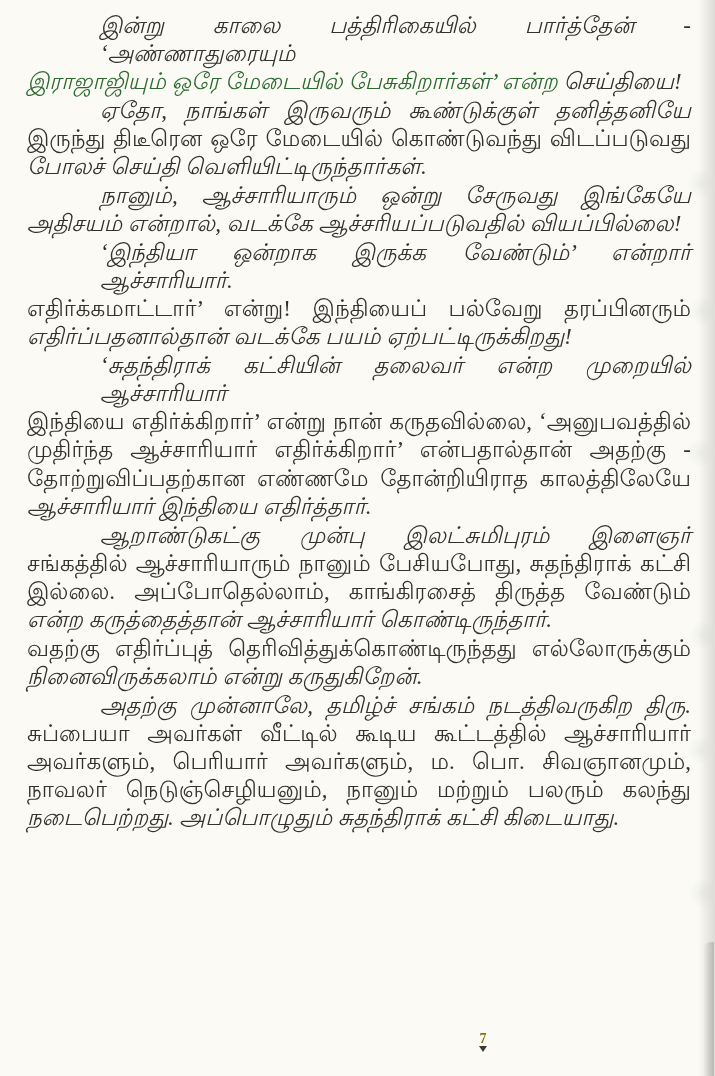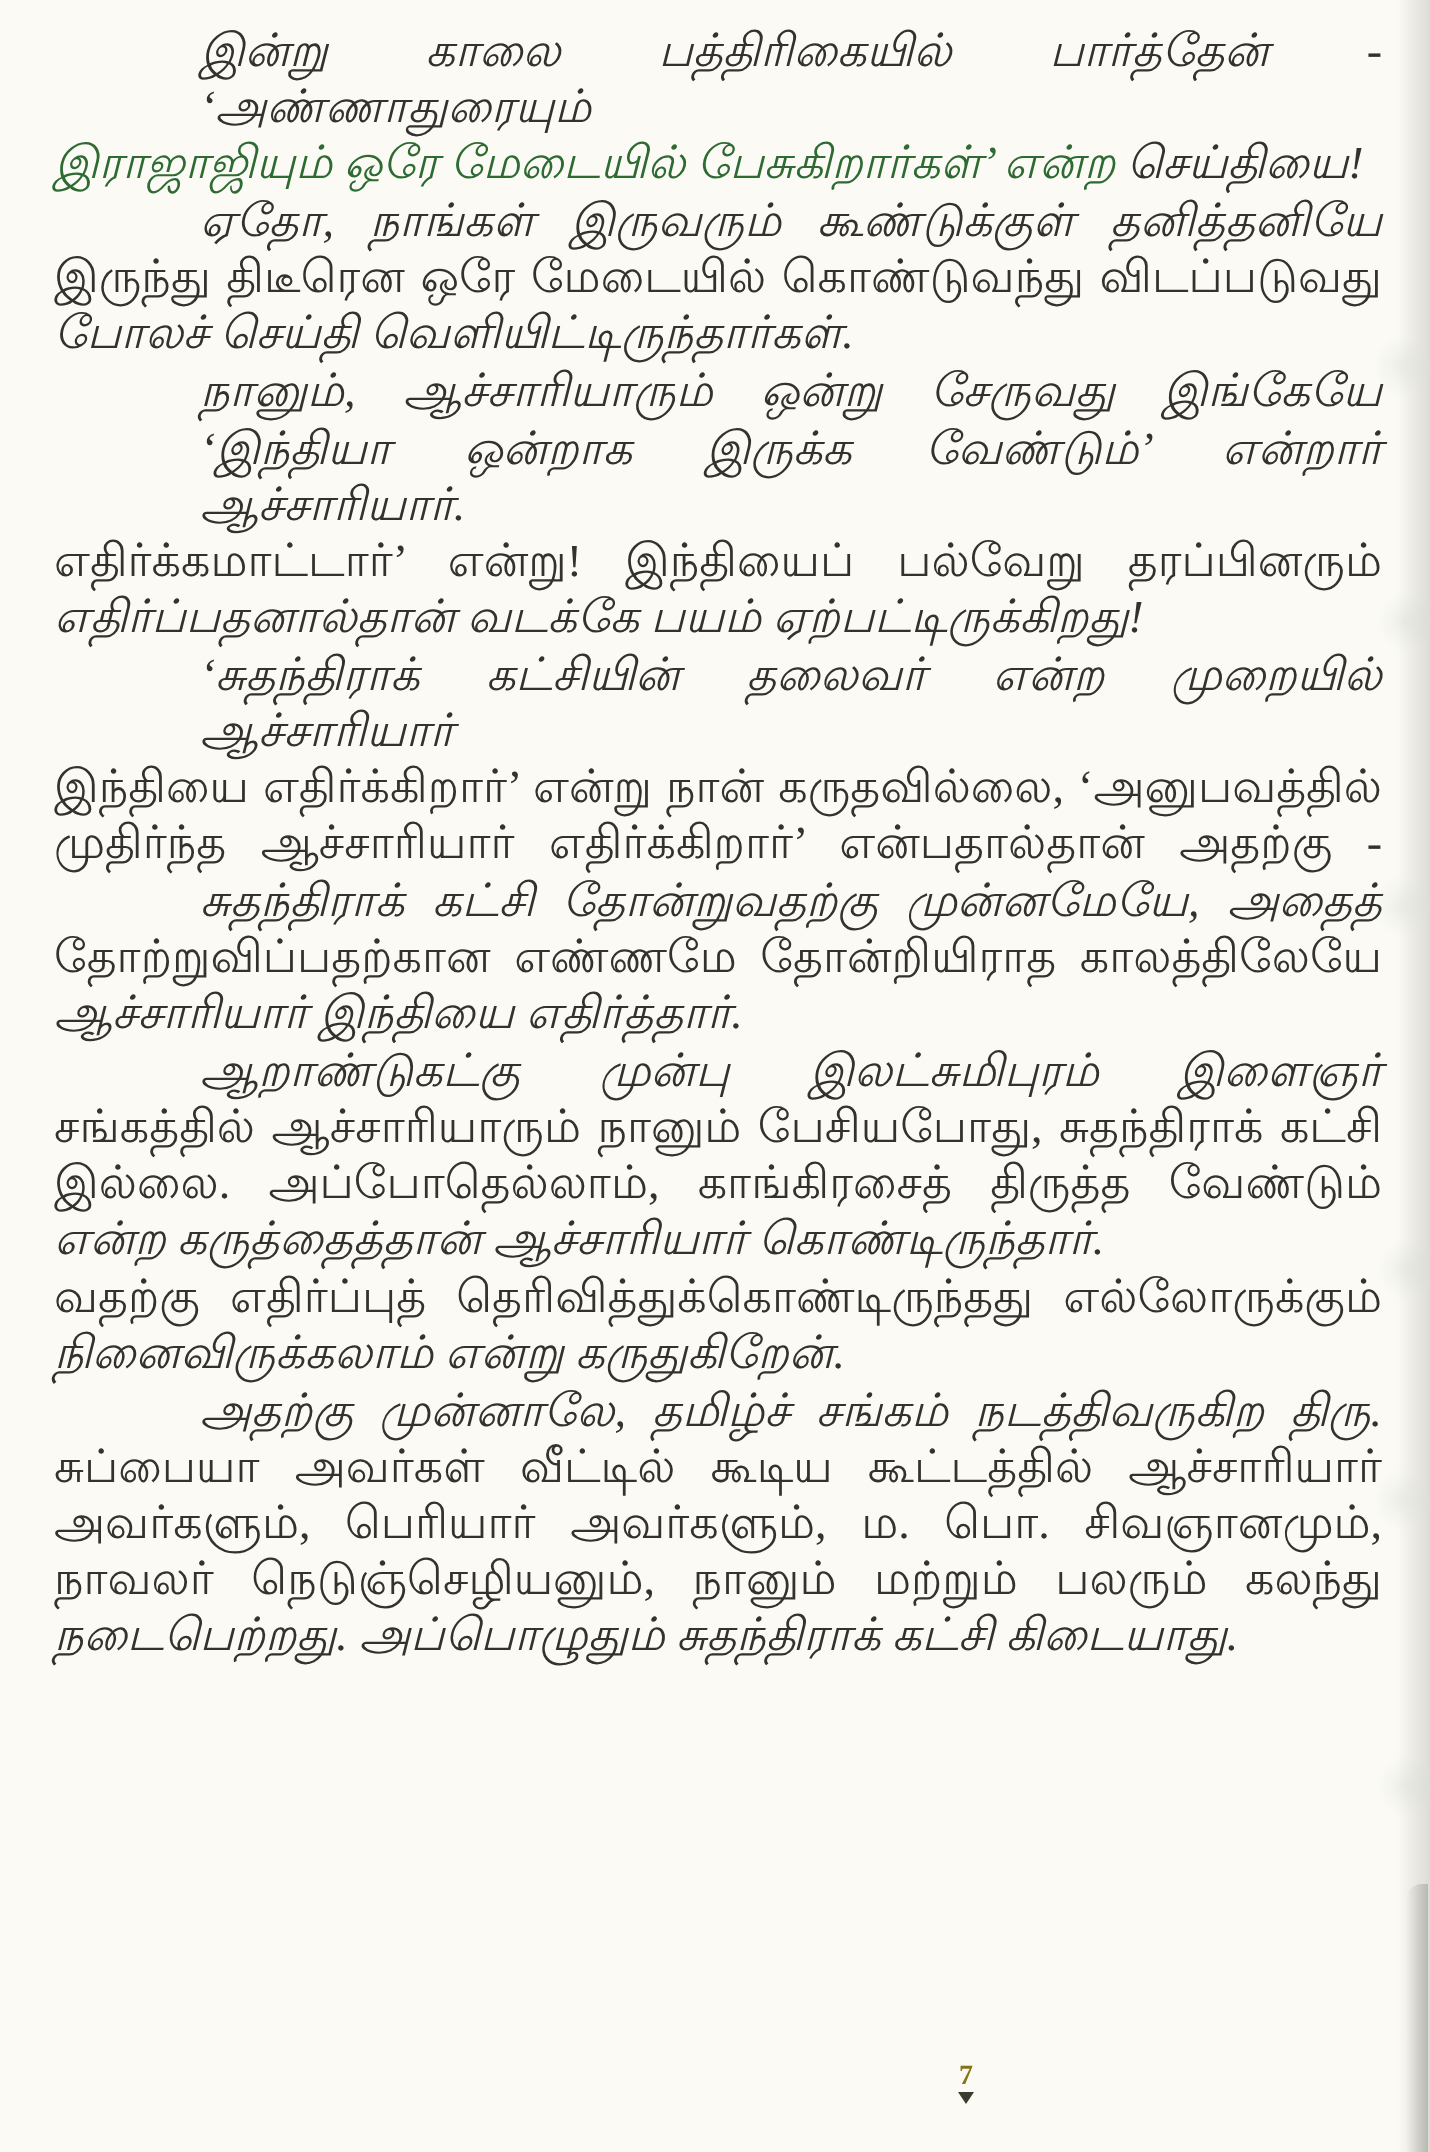--- a/index.html
+++ b/index.html
@@ -77,33 +77,33 @@
         <div class="line first"><span>இன்று காலை பத்திரிகையில் பார்த்தேன் - ‘அண்ணாதுரையும்</span></div>
         <div class="line last"><span style="color: rgb(46, 107, 50);">இராஜாஜியும் ஒரே மேடையில் பேசுகிறார்கள்’ என்ற </span><span>செய்தியை!</span></div>
       </div>
       <div class="para">
         <div class="line first"><span>ஏதோ, நாங்கள் இருவரும் கூண்டுக்குள் தனித்தனியே</span></div>
         <div class="line"><span>இருந்து திடீரென ஒரே மேடையில் கொண்டுவந்து விடப்படுவது</span></div>
         <div class="line last"><span>போலச் செய்தி வெளியிட்டிருந்தார்கள்.</span></div>
       </div>
       <div class="para">
         <div class="line first"><span>நானும், ஆச்சாரியாரும் ஒன்று சேருவது இங்கேயே</span></div>
+        <div class="line last"><span>அதிசயம் என்றால், வடக்கே ஆச்சரியப்படுவதில் வியப்பில்லை!</span></div>
       </div>
       <div class="para">
         <div class="line first"><span>‘இந்தியா ஒன்றாக இருக்க வேண்டும்’ என்றார் ஆச்சாரியார்.</span></div>
         <div class="line"><span>எதிர்க்கமாட்டார்’ என்று! இந்தியைப் பல்வேறு தரப்பினரும்</span></div>
         <div class="line last"><span>எதிர்ப்பதனால்தான் வடக்கே பயம் ஏற்பட்டிருக்கிறது!</span></div>
       </div>
       <div class="para">
         <div class="line first"><span>‘சுதந்திராக் கட்சியின் தலைவர் என்ற முறையில் ஆச்சாரியார்</span></div>
         <div class="line"><span>இந்தியை எதிர்க்கிறார்’ என்று நான் கருதவில்லை, ‘அனுபவத்தில்</span></div>
         <div class="line"><span>முதிர்ந்த ஆச்சாரியார் எதிர்க்கிறார்’ என்பதால்தான் அதற்கு -</span></div>
       </div>
       <div class="para">
-        <div class="line first"><span>சுதந்திராக் கட்சி தோன்றுவதற்கு முன்னமேயே, அதைத்</span></div>
         <div class="line"><span>தோற்றுவிப்பதற்கான எண்ணமே தோன்றியிராத காலத்திலேயே</span></div>
         <div class="line last"><span>ஆச்சாரியார் இந்தியை எதிர்த்தார்.</span></div>
       </div>
       <div class="para">
         <div class="line first"><span>ஆறாண்டுகட்கு முன்பு இலட்சுமிபுரம் இளைஞர்</span></div>
         <div class="line"><span>சங்கத்தில் ஆச்சாரியாரும் நானும் பேசியபோது, சுதந்திராக் கட்சி</span></div>
         <div class="line"><span>இல்லை. அப்போதெல்லாம், காங்கிரசைத் திருத்த வேண்டும்</span></div>
         <div class="line last"><span>என்ற கருத்தைத்தான் ஆச்சாரியார் கொண்டிருந்தார்.</span></div>
       </div>
       <div class="para">

